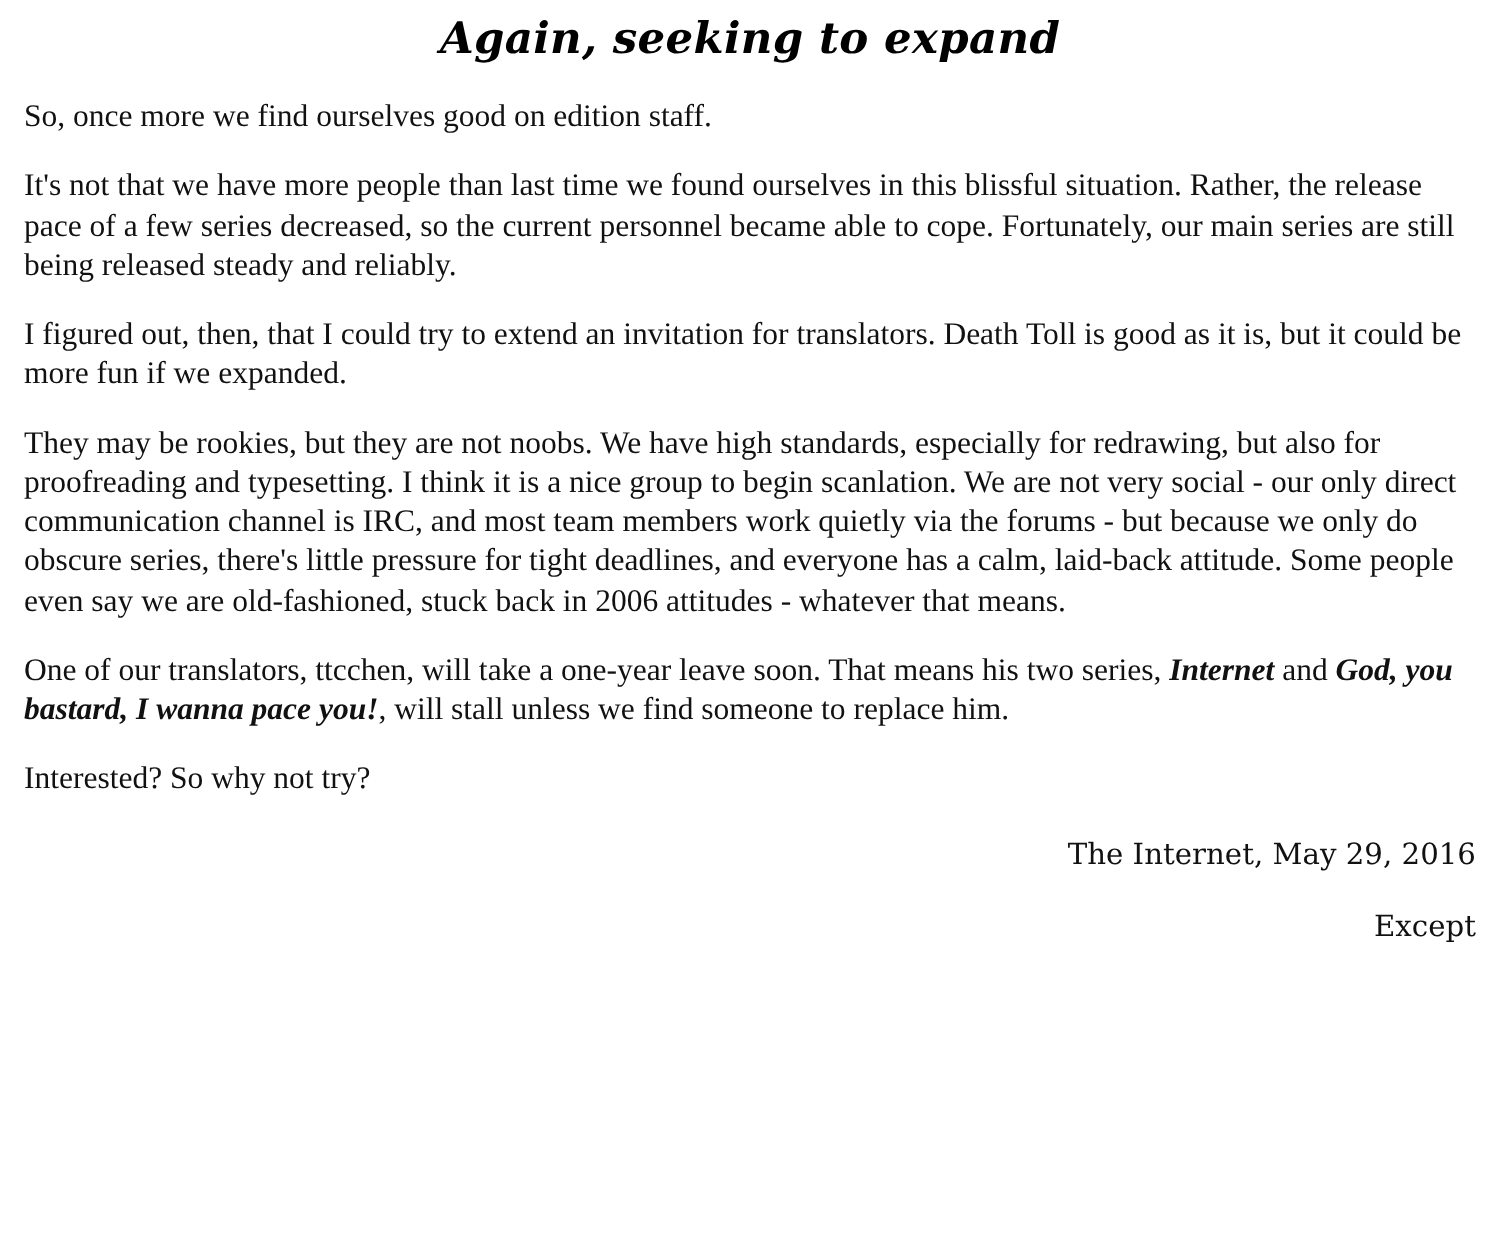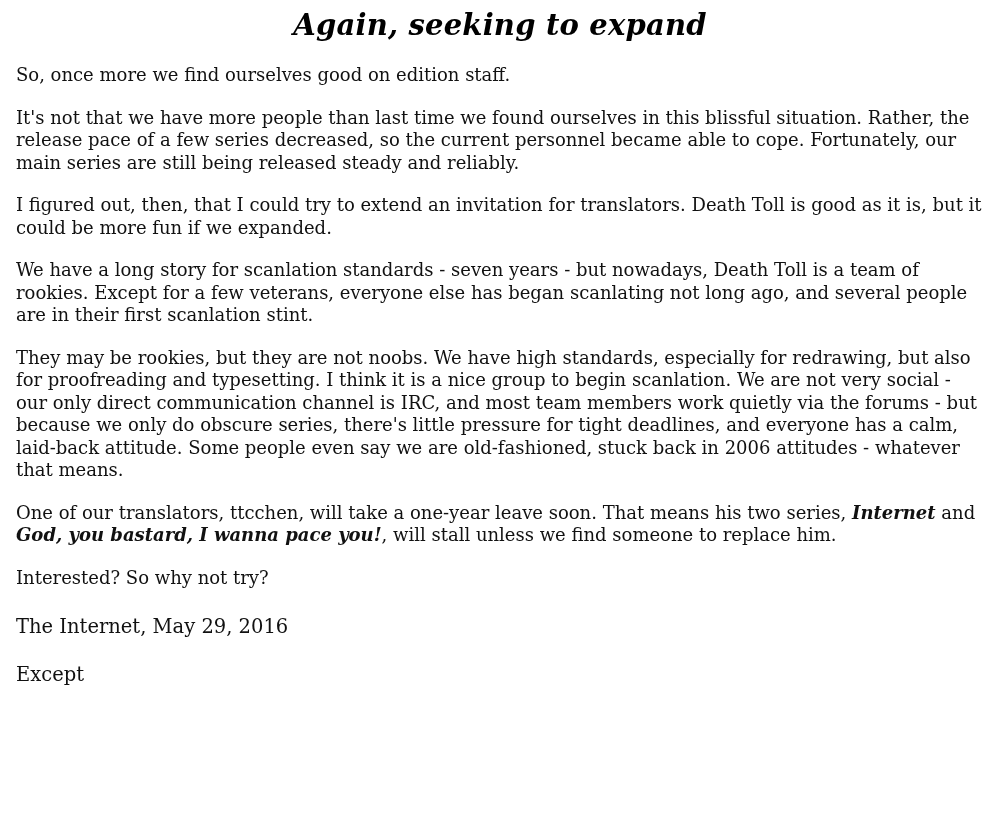--- a/index.html
+++ b/index.html
@@ -24,58 +24,58 @@
   .doc-title {
     text-align: center;
     font-style: italic;
     font-weight: bold;
     font-size: 29px;
     letter-spacing: 0.2px;
     margin: 8px 0 22px 0;
     color: #000000;
   }
   .para {
-    font-size: 18px;
+    font-size: 21px;
     line-height: 1.25;
     margin: 0 0 20px 0;
     color: #111111;
     text-align: left;
+    font-family: Liberation Serif, serif;
   }
   .para:last-of-type {
     margin-bottom: 0;
   }
   .bi {
     font-weight: bold;
     font-style: italic;
   }
   .signature {
     margin-top: 26px;
   }
   .sig-line {
-    text-align: left;
+    text-align: right;
     font-size: 19.5px;
     line-height: 1.25;
     margin: 0 0 24px 0;
     color: #111111;
   }
   .sig-line:last-child {
     margin-bottom: 0;
   }
 </style>
 </head>
 <body>
 
 <div class="page">
 
   <h1 class="doc-title">Again, seeking to expand</h1>
 
   <p class="para">So, once more we find ourselves good on edition staff.</p>
   <p class="para">It's not that we have more people than last time we found ourselves in this blissful situation. Rather, the release pace of a few series decreased, so the current personnel became able to cope. Fortunately, our main series are still being released steady and reliably.</p>
   <p class="para">I figured out, then, that I could try to extend an invitation for translators. Death Toll is good as it is, but it could be more fun if we expanded.</p>
-  <p class="para">We have a long story for scanlation standards - seven years - but nowadays, Death Toll is a team of rookies. Except for a few veterans, everyone else has began scanlating not long ago, and several people are in their first scanlation stint.</p>
   <p class="para">They may be rookies, but they are not noobs. We have high standards, especially for redrawing, but also for proofreading and typesetting. I think it is a nice group to begin scanlation. We are not very social - our only direct communication channel is IRC, and most team members work quietly via the forums - but because we only do obscure series, there's little pressure for tight deadlines, and everyone has a calm, laid-back attitude. Some people even say we are old-fashioned, stuck back in 2006 attitudes - whatever that means.</p>
 
   <p class="para"><span>One of our translators, ttcchen, will take a one-year leave soon. That means his two series, </span><span class="bi">Internet</span><span> and </span><span class="bi">God, you bastard, I wanna pace you!</span><span>, will stall unless we find someone to replace him.</span></p>
 
   <p class="para">Interested? So why not try?</p>
 
   <div class="signature">
     <div class="sig-line">The Internet, May 29, 2016</div>
     <div class="sig-line">Except</div>
 

